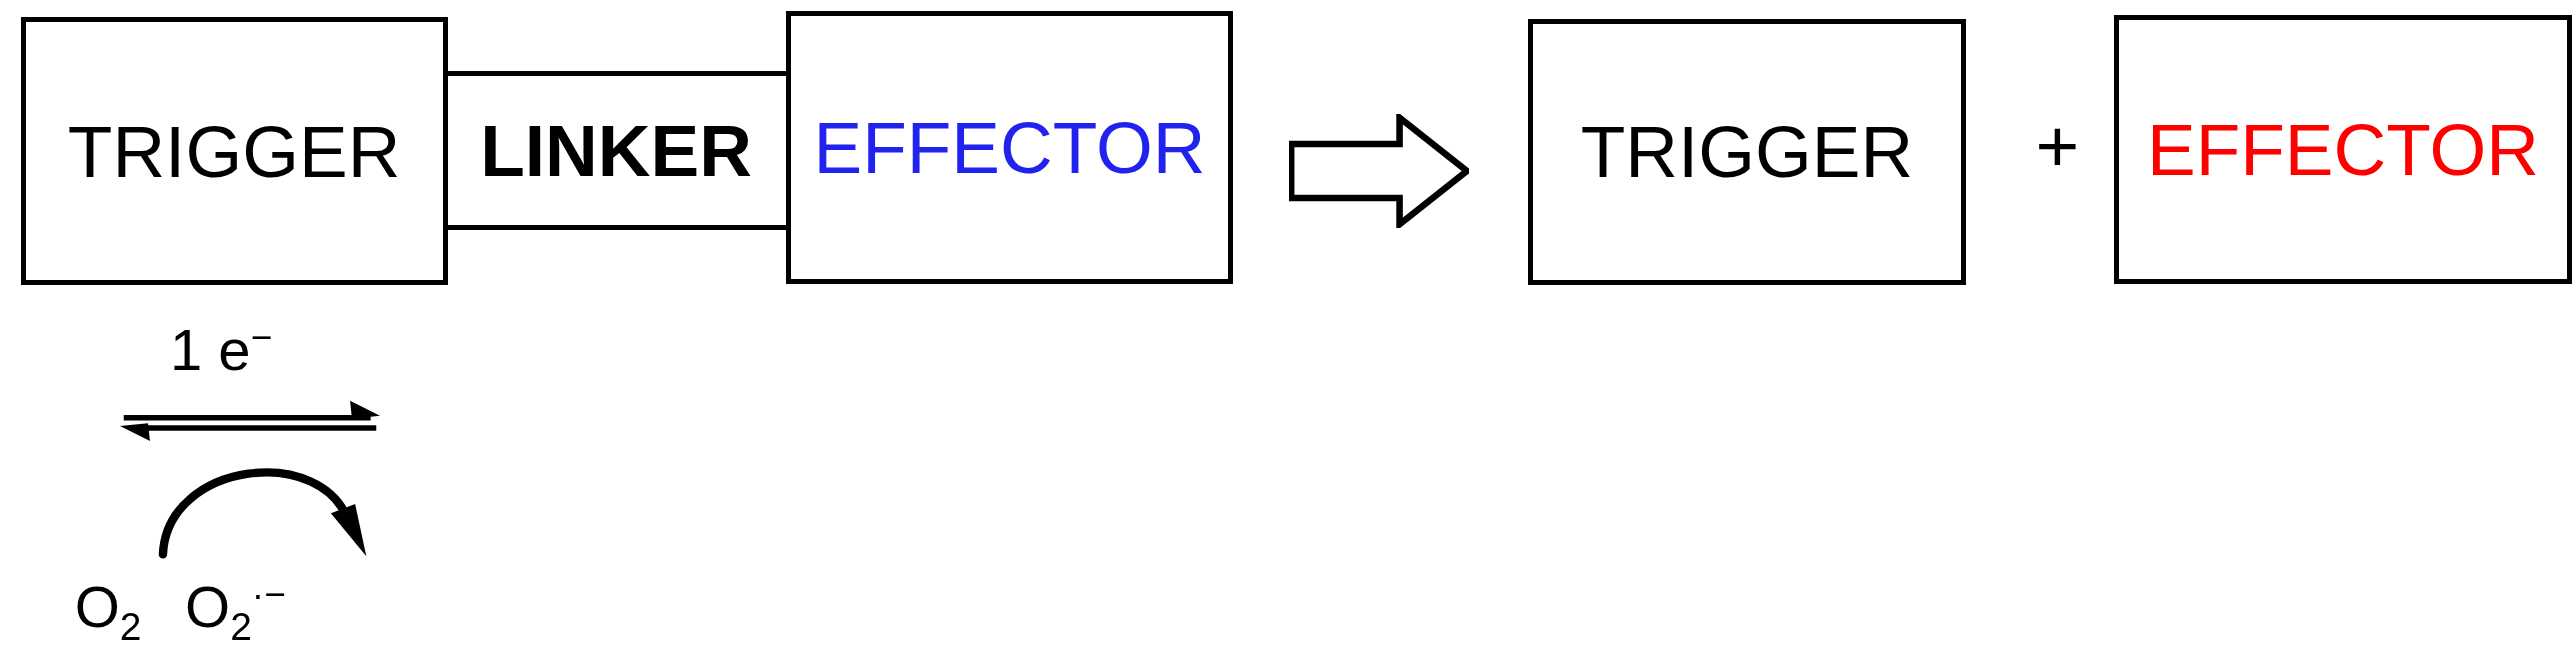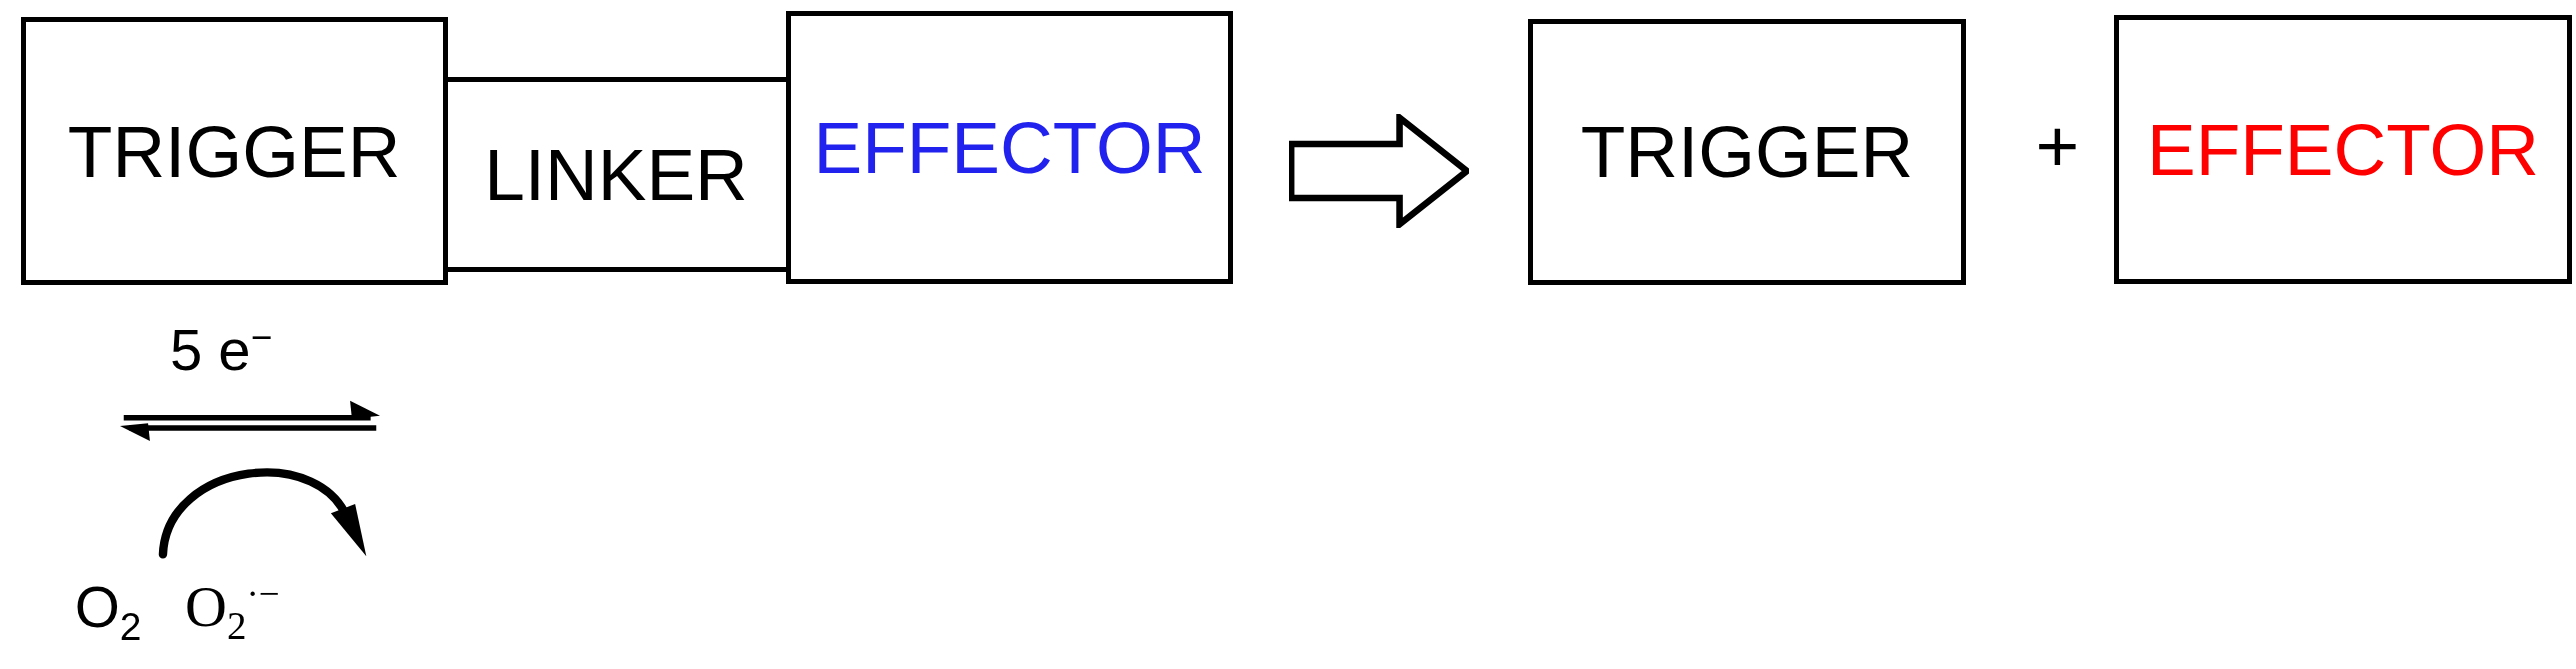--- a/index.html
+++ b/index.html
@@ -37,26 +37,27 @@
   #trigger-box-left {
     left: 20.6px;
     top: 17px;
     width: 427px;
     height: 268px;
     z-index: 3;
   }
   
   #linker-box {
     left: 441px;
-    top: 77px;
+    top: 71px;
     width: 350px;
-    height: 195px;
+    height: 159px;
     border-left: none;
     border-right: none;
     z-index: 1;
+    font-weight: bold;
   }
   
   #effector-box-left {
     left: 786px;
     top: 11.2px;
     width: 447px;
     height: 273px;
     z-index: 3;
   }
   #effector-label-blue {
@@ -153,21 +154,20 @@
     line-height: 0;
   }
   #dioxygen-label {
     left: 18.7px;
     top: 281px;
     text-align: right;
   }
   #superoxide-label {
     left: 129px;
     top: 281px;
-    font-family: Liberation Serif, serif;
   }
 </style>
 </head>
 <body>
 
 <div id="canvas">
 
   <div class="box" id="linker-box">
     <span class="box-label">LINKER</span>
   </div>
@@ -190,21 +190,21 @@
 
   <div id="plus-sign">+</div>
 
   <div class="box" id="effector-box-right">
     <span class="box-label" id="effector-label-red">EFFECTOR</span>
   </div>
 
   <div id="redox-group">
 
     <div id="electron-label">
-      <span>5 e</span><span class="sup">−</span>
+      <span>1 e</span><span class="sup">−</span>
     </div>
 
     <svg id="equilibrium-arrows" viewBox="0 0 278 48">
 
       <path d="M4,18 L268,18 L268,24 L4,24 Z" fill="#000000"></path>
       <path d="M246,3 L278,19 L248,22 Z" fill="#000000"></path>
 
       <path d="M10,29 L274,29 L274,35 L10,35 Z" fill="#000000"></path>
       <path d="M32,46 L0,30 L30,27 Z" fill="#000000"></path>
     </svg>

